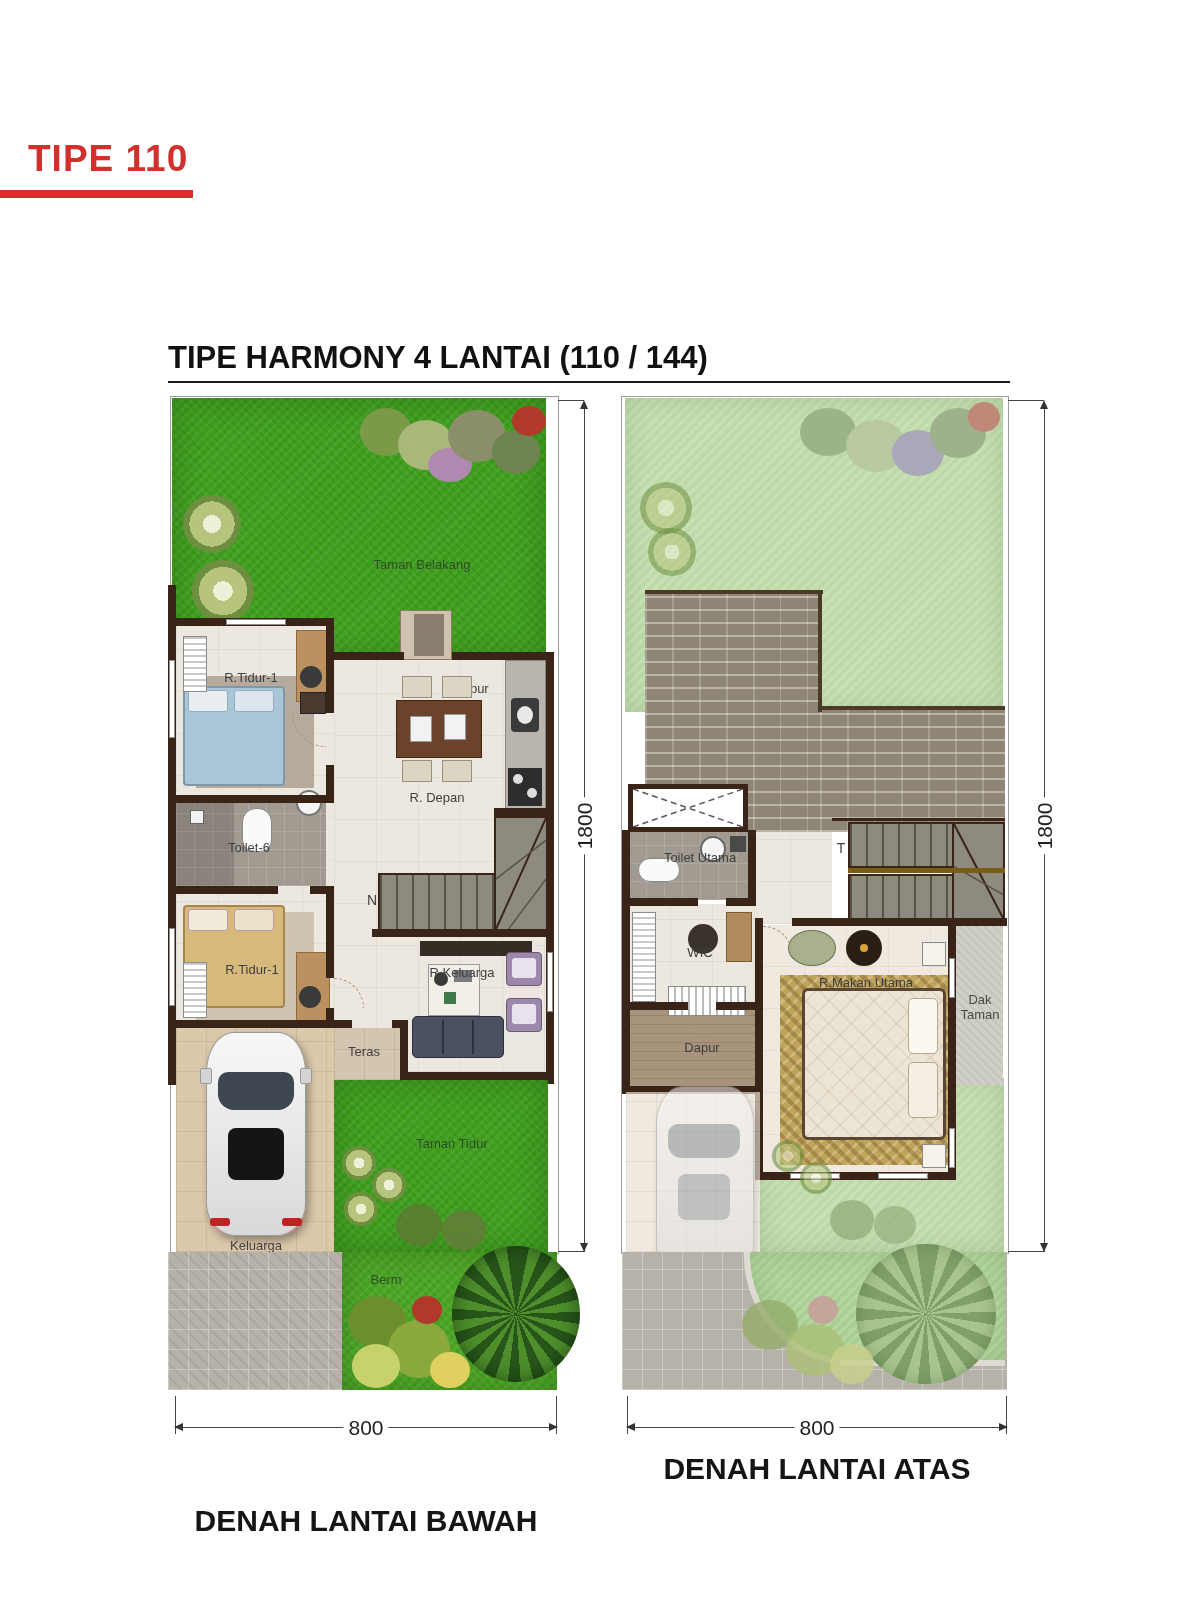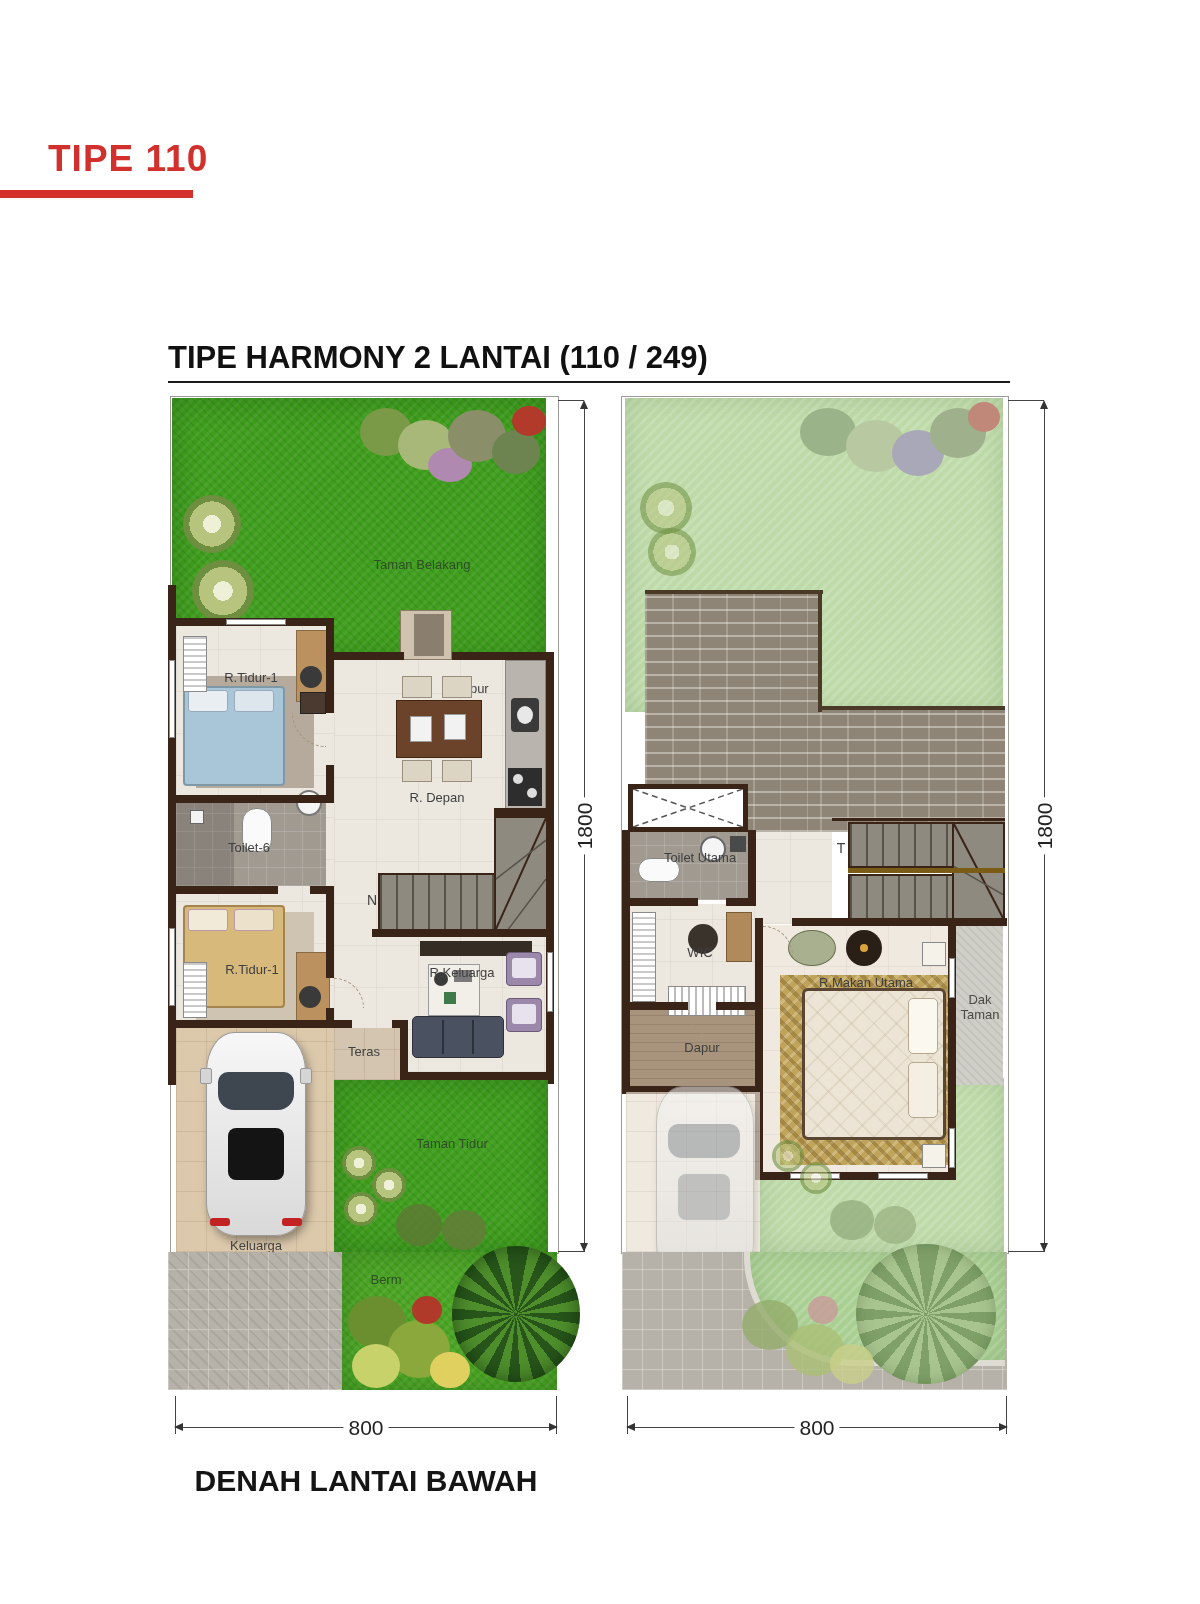--- a/index.html
+++ b/index.html
@@ -54,24 +54,24 @@
              transform:translate(-50%,-50%);}
   .dim-label.vert{transform:translate(-50%,-50%) rotate(-90deg);}
   .caption{position:absolute;font-size:30px;font-weight:bold;color:#151515;transform:translateX(-50%);white-space:nowrap;}
   .arc{position:absolute;border:1px dashed #a5937d;box-sizing:border-box;background:transparent;}
 </style>
 </head>
 <body>
 
 <div id="canvas">
 
-  <div class="abs" style="left:48px;top:138px;font-size:37px;font-weight:bold;color:#d2302c;letter-spacing:1px;">TIPE 110</div>
+  <div class="abs" style="left:28px;top:138px;font-size:37px;font-weight:bold;color:#d2302c;letter-spacing:1px;">TIPE 110</div>
   <div class="abs" style="left:0;top:190px;width:193px;height:8px;background:#d2302c;"></div>
 
-  <div class="abs" style="left:168px;top:340px;font-size:31px;font-weight:bold;color:#111;">TIPE HARMONY 2 LANTAI  (110 / 249)</div>
+  <div class="abs" style="left:168px;top:340px;font-size:31px;font-weight:bold;color:#111;">TIPE HARMONY 4 LANTAI  (110 / 144)</div>
   <div class="abs" style="left:168px;top:381px;width:842px;height:2px;background:#1a1a1a;"></div>
 
   <div class="lot" style="left:170px;top:396px;width:387px;height:856px;"></div>
 
   <div class="grass" style="left:172px;top:398px;width:374px;height:262px;"></div>
   <div class="flower" style="left:183px;top:495px;width:58px;height:58px;"></div>
   <div class="flower" style="left:192px;top:560px;width:62px;height:62px;"></div>
   <div class="bush" style="left:360px;top:408px;width:52px;height:48px;background:#7a9a48;"></div>
   <div class="bush" style="left:398px;top:420px;width:56px;height:50px;background:#a8b878;"></div>
   <div class="bush" style="left:428px;top:448px;width:44px;height:34px;background:#b089b0;"></div>
@@ -343,15 +343,16 @@
   <div class="abs" style="left:549px;top:1423px;width:0;height:0;border-top:4px solid transparent;border-bottom:4px solid transparent;border-left:9px solid #333;"></div>
   <div class="dim-label" style="left:366px;top:1428px;">800</div>
 
   <div class="thinline" style="left:627px;top:1396px;width:1px;height:38px;"></div>
   <div class="thinline" style="left:1006px;top:1396px;width:1px;height:38px;"></div>
   <div class="thinline" style="left:628px;top:1427px;width:378px;height:1px;"></div>
   <div class="abs" style="left:626px;top:1423px;width:0;height:0;border-top:4px solid transparent;border-bottom:4px solid transparent;border-right:9px solid #333;"></div>
   <div class="abs" style="left:999px;top:1423px;width:0;height:0;border-top:4px solid transparent;border-bottom:4px solid transparent;border-left:9px solid #333;"></div>
   <div class="dim-label" style="left:817px;top:1428px;">800</div>
 
-  <div class="caption" style="left:366px;top:1464px;text-align:center;">DENAH LANTAI BAWAH</div>
+  <div class="caption" style="left:366px;top:1504px;text-align:center;">DENAH LANTAI BAWAH</div>
+  <div class="caption" style="left:817px;top:1452px;">DENAH LANTAI ATAS</div>
 
 </div>
 
 </body></html>

